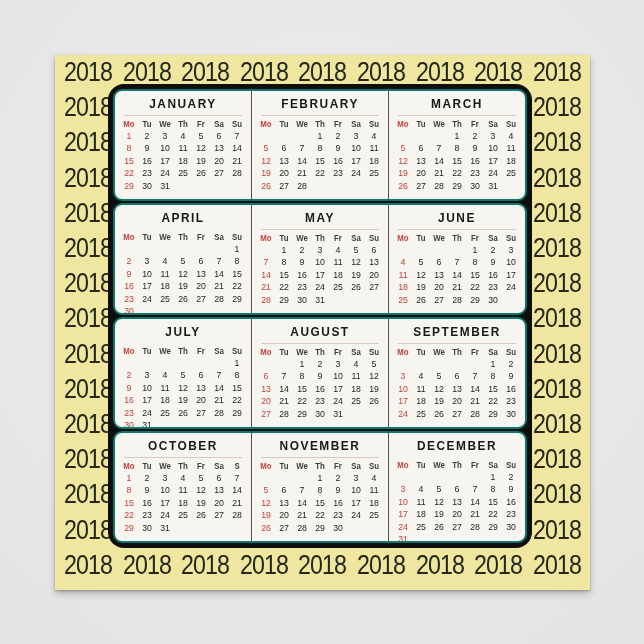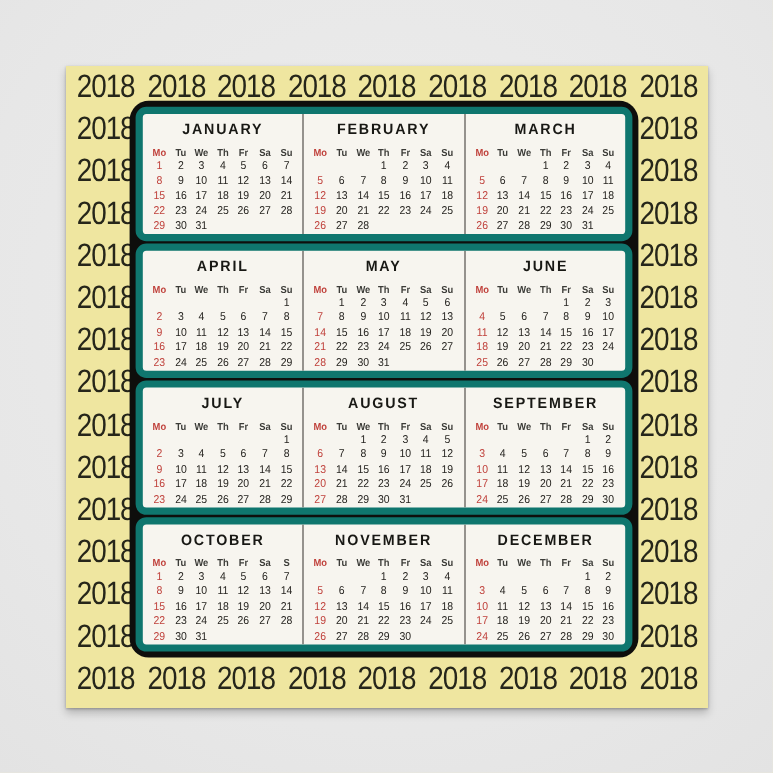--- a/index.html
+++ b/index.html
@@ -27,21 +27,21 @@
     line-height:1;white-space:nowrap;
   }
   .panel{
     position:absolute;left:53px;top:29px;width:424px;height:464px;
     background:#0e0e0c;border-radius:16px;
     padding:5px;box-sizing:border-box;
     display:flex;flex-direction:column;gap:2px;
   }
   .strip{
     flex:1;min-height:0;
-    background:#f7f5ef;border:6px solid #0f766e;border-radius:9px;
+    background:#f7f5ef;border:2px solid #0f766e;border-radius:9px;
     display:flex;overflow:hidden;
   }
   .month{
     flex:1;min-width:0;display:flex;flex-direction:column;
     padding:3px 5px 1px 5px;box-sizing:border-box;
   }
   .month + .month{border-left:1px solid #55524c;}
   .month-title{
     text-align:center;font-size:12.5px;font-weight:bold;color:#181814;
     letter-spacing:1.6px;padding:3px 0 2px 0;

